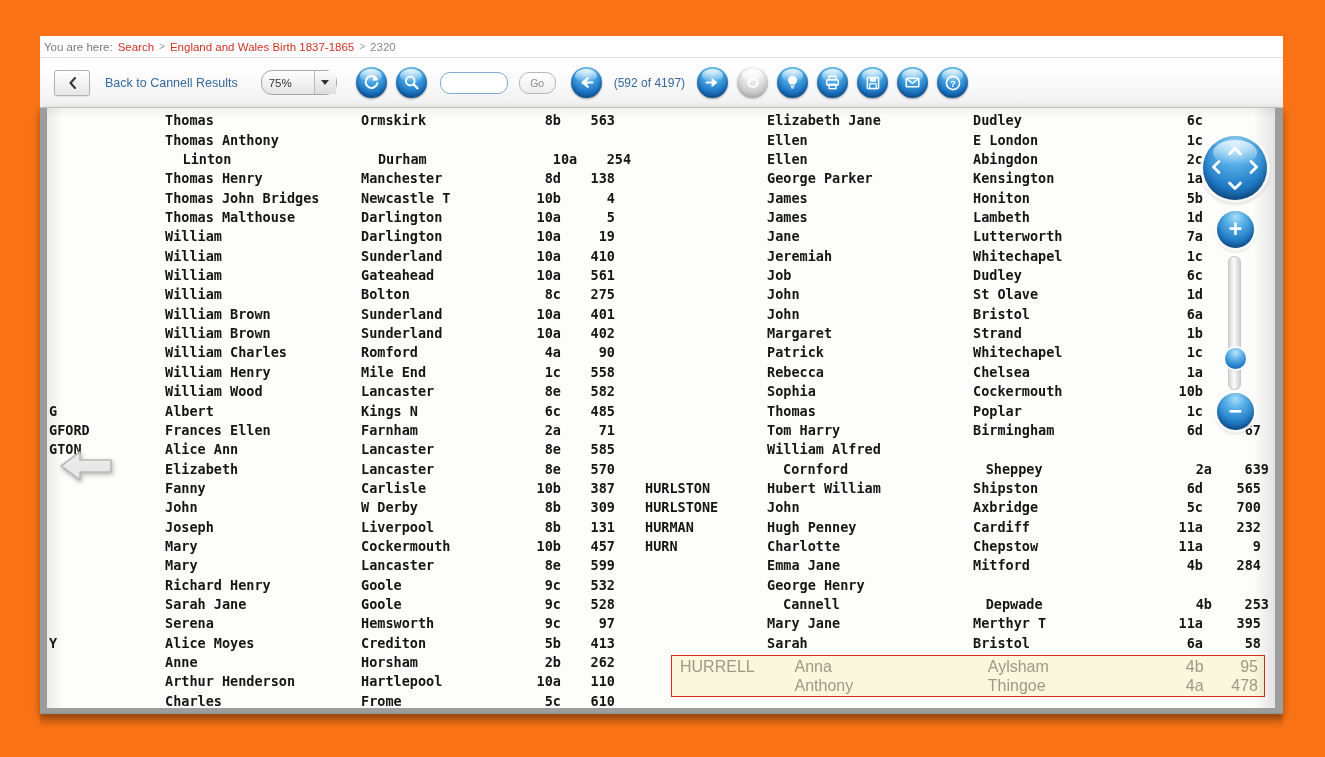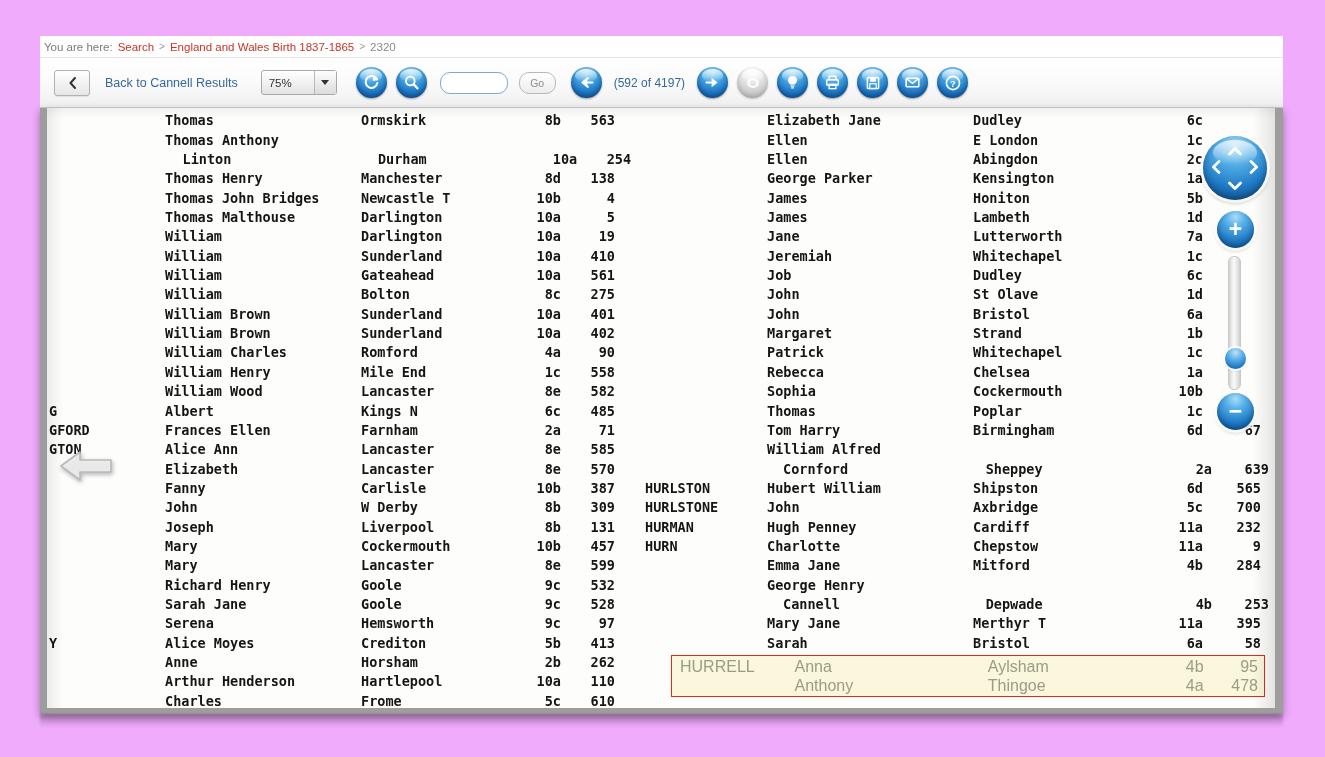--- a/index.html
+++ b/index.html
@@ -5,21 +5,21 @@
   html, body {
     margin: 0; padding: 0;
     width: 1325px; height: 757px;
     background: #ffffff;
     font-family: "Liberation Sans", sans-serif;
     overflow: hidden;
   }
   #app {
     position: relative;
     width: 1325px; height: 757px;
-    background: #f0abfc;
+    background: #f97316;
   }
 
   
   #breadcrumb {
     position: absolute;
     left: 40px; top: 36px;
     width: 1243px; height: 22px;
     background: #ffffff;
     border-bottom: 1px solid #e2e2e2;
     font-size: 11.5px;
@@ -63,21 +63,21 @@
     color: #34689c;
     margin-left: 6px;
     margin-right: 14px;
     white-space: nowrap;
     cursor: pointer;
   }
   .zoom-select {
     position: relative;
     width: 74px; height: 23px;
     border: 1px solid #a8a8a8;
-    border-radius: 3px;
+    border-radius: 11px;
     background: linear-gradient(to bottom,#ffffff,#e4e4e4);
     display: flex; align-items: center;
     font-size: 11.5px; color: #333;
     cursor: pointer;
     box-shadow: inset 0 1px 0 #fff;
     margin-right: 10px;
   }
   .zoom-select .zv { padding-left: 7px; }
   .zoom-select .zarrow {
     position: absolute; right: 0; top: 0; bottom: 0;

